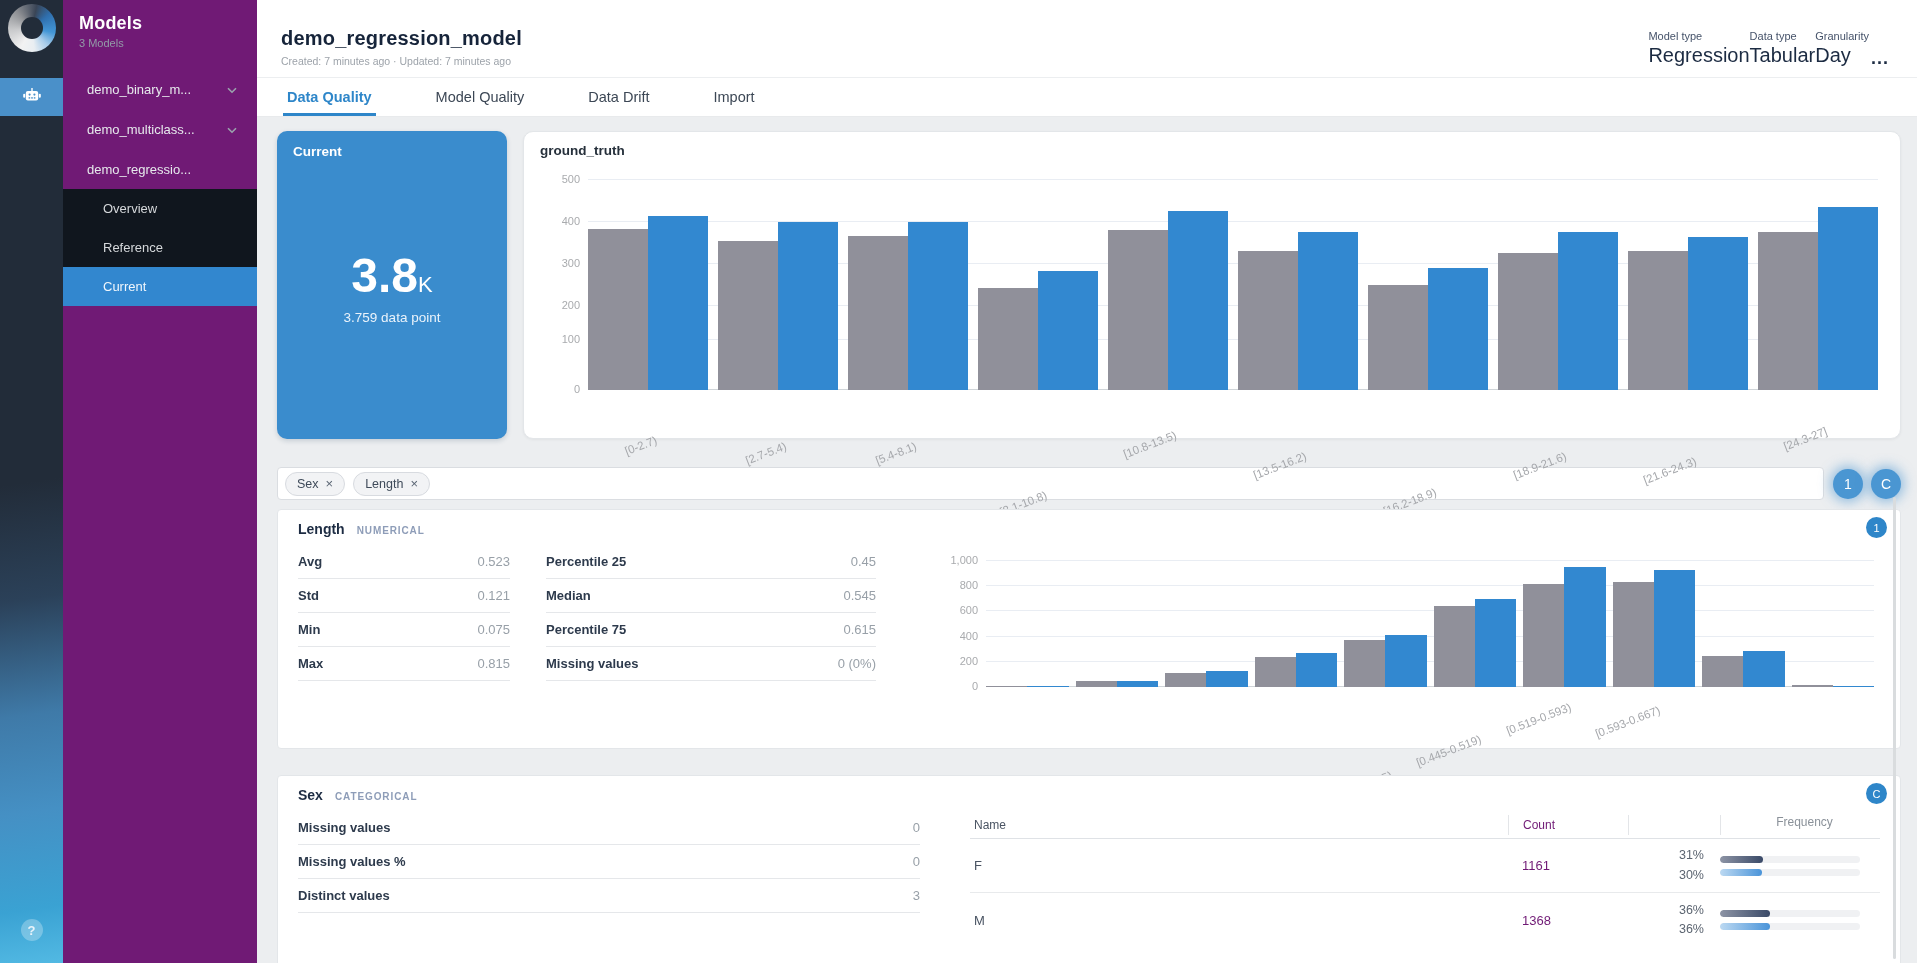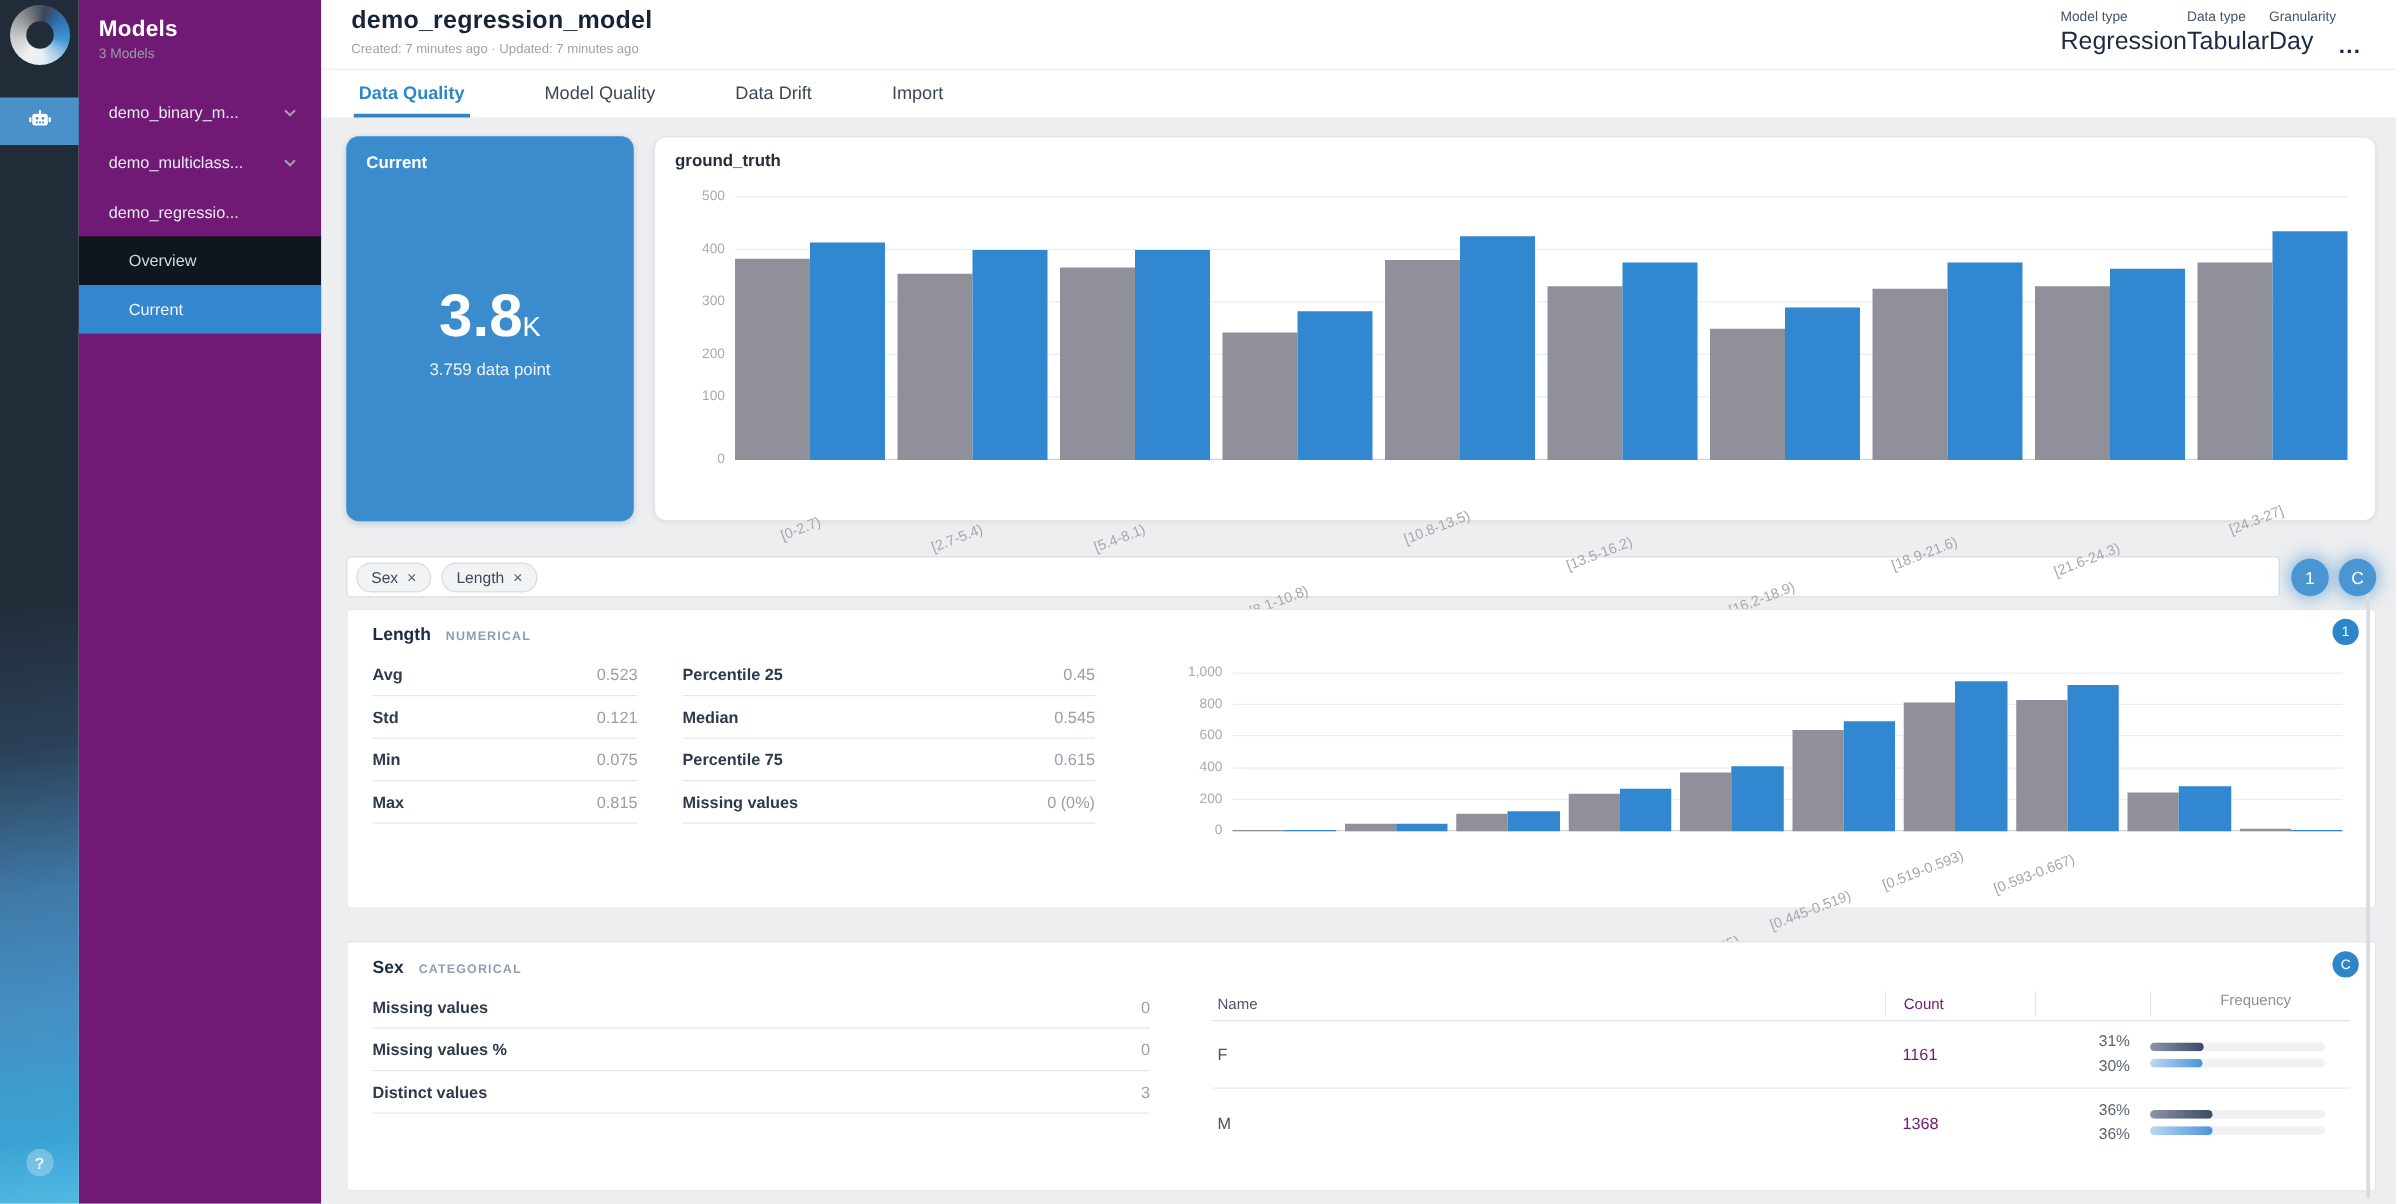--- a/index.html
+++ b/index.html
@@ -23,21 +23,21 @@
   .sb-title{font-size:18px;font-weight:bold;color:#fff;letter-spacing:.2px;}
   .sb-sub{font-size:11px;color:#939ca8;margin-top:3px;}
   .sb-nav{margin-top:14px;}
   .sb-item{height:40px;display:flex;align-items:center;padding:0 20px 0 24px;font-size:13px;color:#e6e9ec;cursor:pointer;justify-content:space-between;}
   .sb-sublist{background:#10161e;}
   .sb-subitem{height:39px;display:flex;align-items:center;padding-left:40px;font-size:13px;color:#d5d8db;cursor:pointer;}
   .sb-subitem.active{background:#3287cf;color:#f0f6fc;}
 
   
   .main{flex:1;display:flex;flex-direction:column;min-width:0;}
-  .hdr{background:#fff;padding:4px 26px 10px 24px;display:flex;justify-content:space-between;align-items:center;}
+  .hdr{background:#fff;padding:26px 26px 10px 24px;display:flex;justify-content:space-between;align-items:center;}
   .hdr-title{font-size:20px;font-weight:bold;color:#16243a;letter-spacing:.2px;}
   .hdr-sub{font-size:10.5px;color:#9da3aa;margin-top:5px;}
   .hdr-right{display:flex;align-items:flex-end;padding-top:4px;}
   .meta{display:flex;flex-direction:column;}
   .meta-label{font-size:11px;color:#46536a;margin-bottom:2px;}
   .meta-value{font-size:20px;color:#1c2b42;}
   .more-dots{font-size:18px;font-weight:bold;color:#1c2b42;letter-spacing:1px;line-height:18px;padding:0 2px;cursor:pointer;}
 
   .tabbar{background:#fff;border-top:1px solid #eceef0;border-bottom:1px solid #e8eaec;padding:0 26px;display:flex;gap:56px;}
   .tab{font-size:14.5px;color:#3c4755;padding:11px 4px 8px;border-bottom:3px solid transparent;cursor:pointer;}
@@ -152,20 +152,21 @@
           <span>demo_multiclass...</span>
           <span><svg width="10" height="7" viewBox="0 0 10 7">
               <path d="M1 1.2l4 4 4-4" stroke="#9aa3ae" stroke-width="1.6" fill="none"></path>
             </svg></span>
         </div>
         <div class="sb-item">
           <span>demo_regressio...</span>
         </div>
         <div class="sb-sublist">
           <div class="sb-subitem">Overview</div>
+          <div class="sb-subitem">Reference</div>
           <div class="sb-subitem active">Current</div>
         </div>
       </div>
   </div>
 
   <div class="main">
 
     <div class="hdr">
       <div>
         <div class="hdr-title">demo_regression_model</div>

